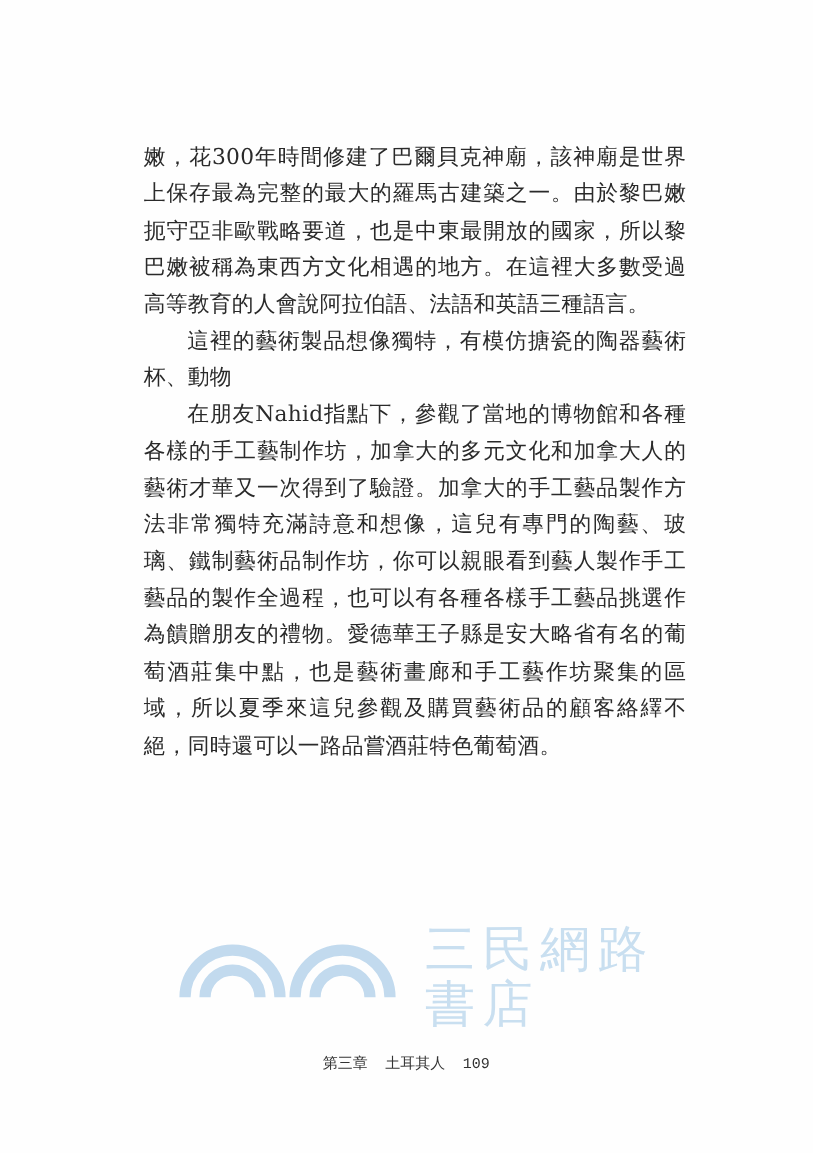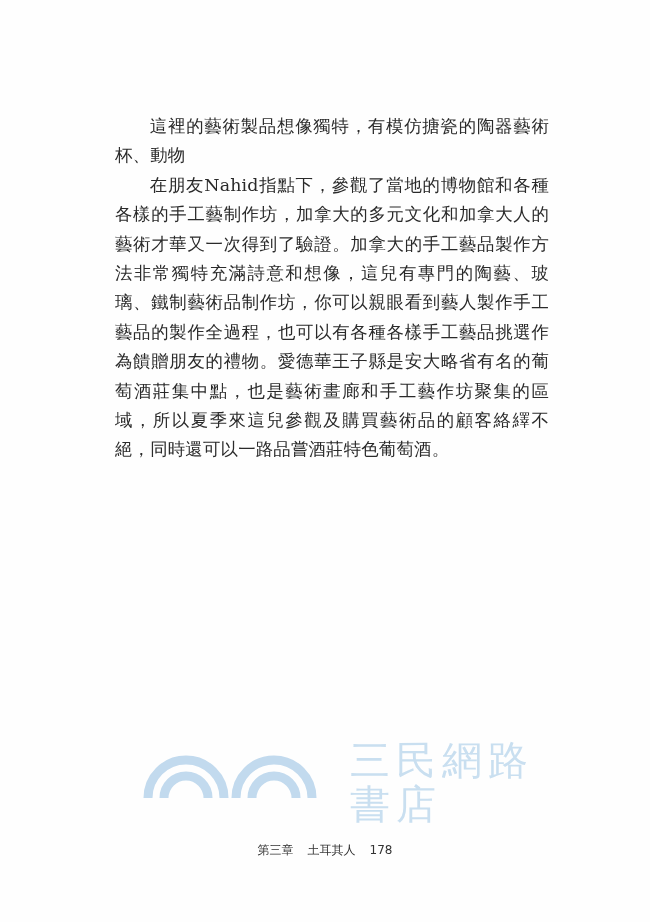--- a/index.html
+++ b/index.html
@@ -8,44 +8,45 @@
   .text-block {
     position: absolute; left: 115px; top: 112px; width: 434px;
     font-family: "DejaVu Serif", "Liberation Serif", serif;
     font-size: 17.4px; line-height: 29.4px; color: #2a2a2a;
     text-align: justify; letter-spacing: 0.2px;
   }
   .text-block p { margin: 0; text-indent: 0; }
   .text-block p.indent { text-indent: 2em; }
   .watermark { position: absolute; left: 140px; top: 738px; width: 400px; height: 62px; z-index: 0; }
   .wm-logo { position: absolute; left: 0; top: 4px; width: 190px; height: 56px; }
-  .wm-title { position: absolute; left: 210px; top: 0; font-family: "DejaVu Serif", serif; font-size: 40px; letter-spacing: 6px; color: #c9dff0; line-height: 44px; }
+  .wm-title { position: absolute; left: 200px; top: 0; font-family: "DejaVu Serif", serif; font-size: 40px; letter-spacing: 6px; color: #c9dff0; line-height: 44px; }
   .wm-url { position: absolute; left: 200px; top: 40px; font-family: "DejaVu Sans", sans-serif; font-size: 17px; color: #c9dff0; letter-spacing: 0.5px; }
   .text-block { z-index: 1; }
   .footer { position: absolute; left: 0; width: 650px; top: 842px; text-align: center; font-family: "DejaVu Sans", sans-serif; font-size: 12px; color: #333; }
-  .footer span { margin: 0 7px; }
+  .footer span { margin: 0 7px; font-family: Liberation Mono, monospace; }
 </style>
 </head>
 <body>
 
 <div class="page">
 
   <div class="watermark">
     <svg class="wm-logo" viewBox="0 0 190 56">
       <g fill="none" stroke="#c2daee" stroke-width="9">
         <path d="M8 56 A38 38 0 0 1 84 56"></path>
         <path d="M24 56 A22 22 0 0 1 68 56"></path>
         <path d="M96 56 A38 38 0 0 1 172 56"></path>
         <path d="M112 56 A22 22 0 0 1 156 56"></path>
       </g>
     </svg>
     <div class="wm-title">三民網路書店</div>
   </div>
 
   <div class="text-block">
+    <p>嫩，花300年時間修建了巴爾貝克神廟，該神廟是世界上保存最為完整的最大的羅馬古建築之一。由於黎巴嫩扼守亞非歐戰略要道，也是中東最開放的國家，所以黎巴嫩被稱為東西方文化相遇的地方。在這裡大多數受過高等教育的人會說阿拉伯語、法語和英語三種語言。</p>
     <p class="indent">這裡的藝術製品想像獨特，有模仿搪瓷的陶器藝術杯、動物</p>
     <p class="indent">在朋友Nahid指點下，參觀了當地的博物館和各種各樣的手工藝制作坊，加拿大的多元文化和加拿大人的藝術才華又一次得到了驗證。加拿大的手工藝品製作方法非常獨特充滿詩意和想像，這兒有專門的陶藝、玻璃、鐵制藝術品制作坊，你可以親眼看到藝人製作手工藝品的製作全過程，也可以有各種各樣手工藝品挑選作為饋贈朋友的禮物。愛德華王子縣是安大略省有名的葡萄酒莊集中點，也是藝術畫廊和手工藝作坊聚集的區域，所以夏季來這兒參觀及購買藝術品的顧客絡繹不絕，同時還可以一路品嘗酒莊特色葡萄酒。</p>
   </div>
 
   <div class="footer">
-    <span>第三章</span><span>土耳其人</span><span>178</span>
+    <span>第三章</span><span>土耳其人</span><span>109</span>
   </div>
 </div>
 
 </body></html>

